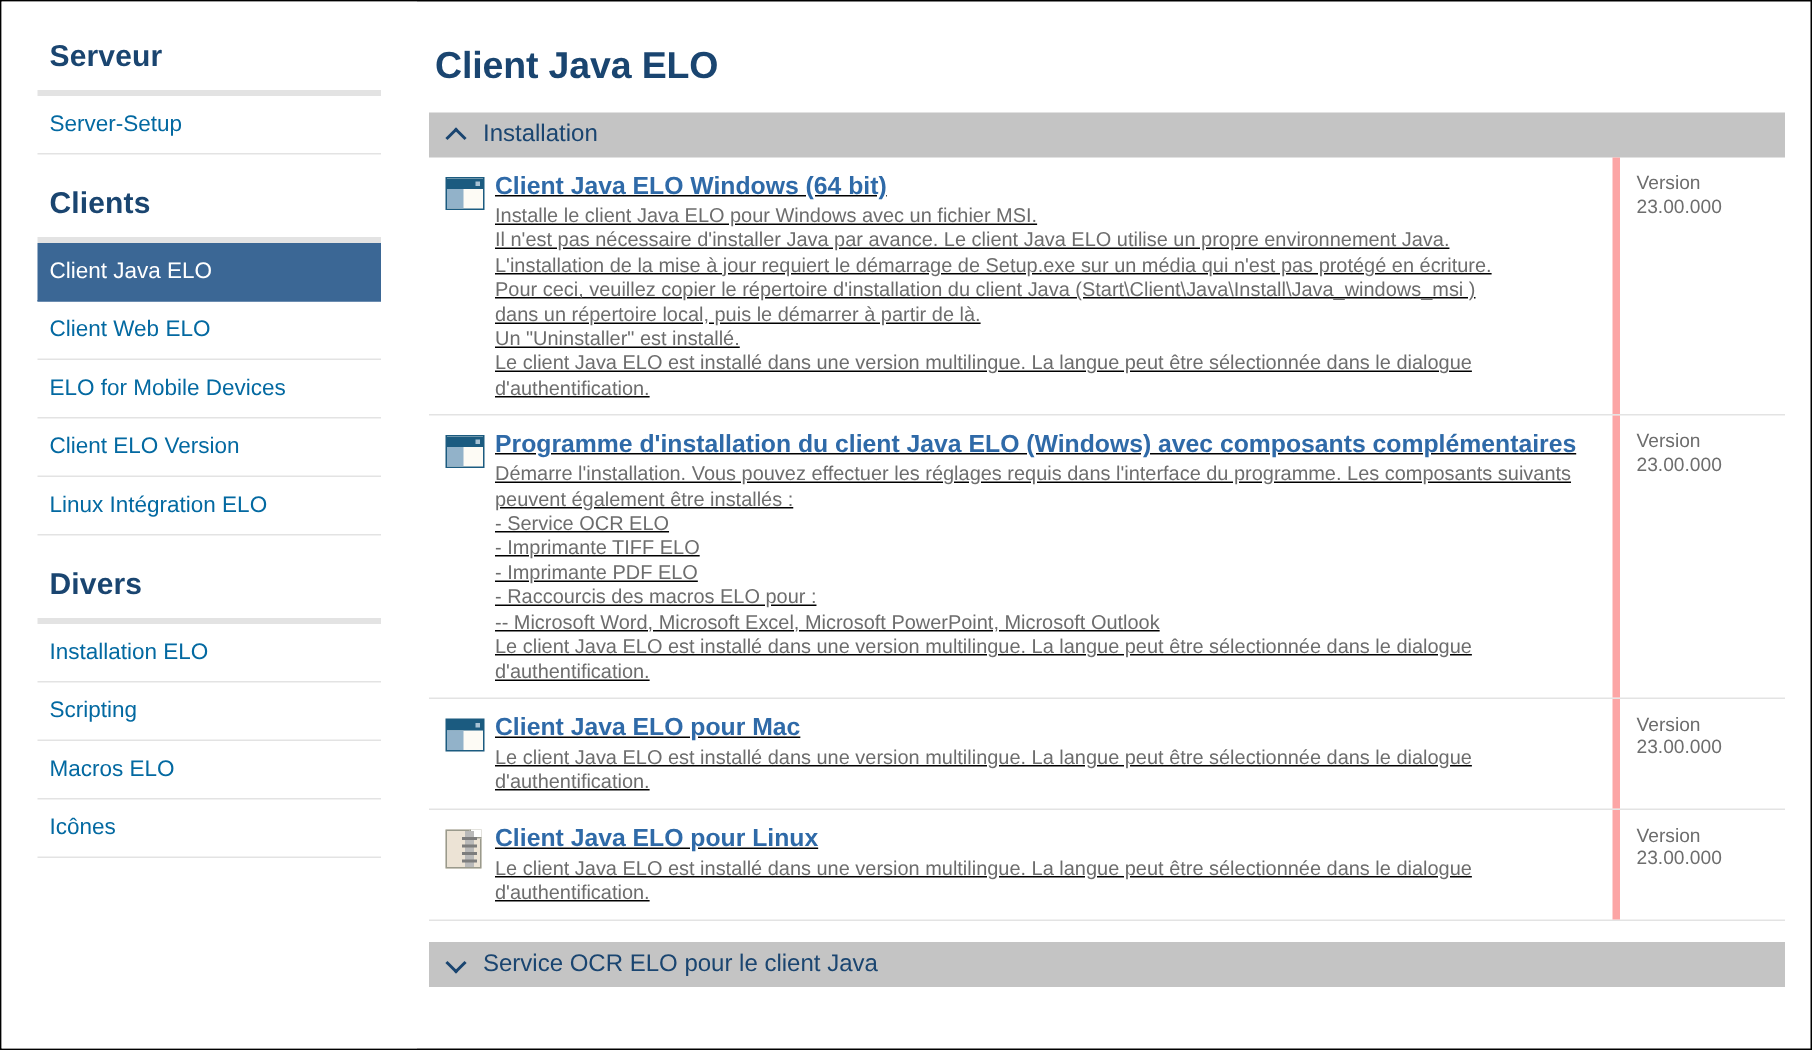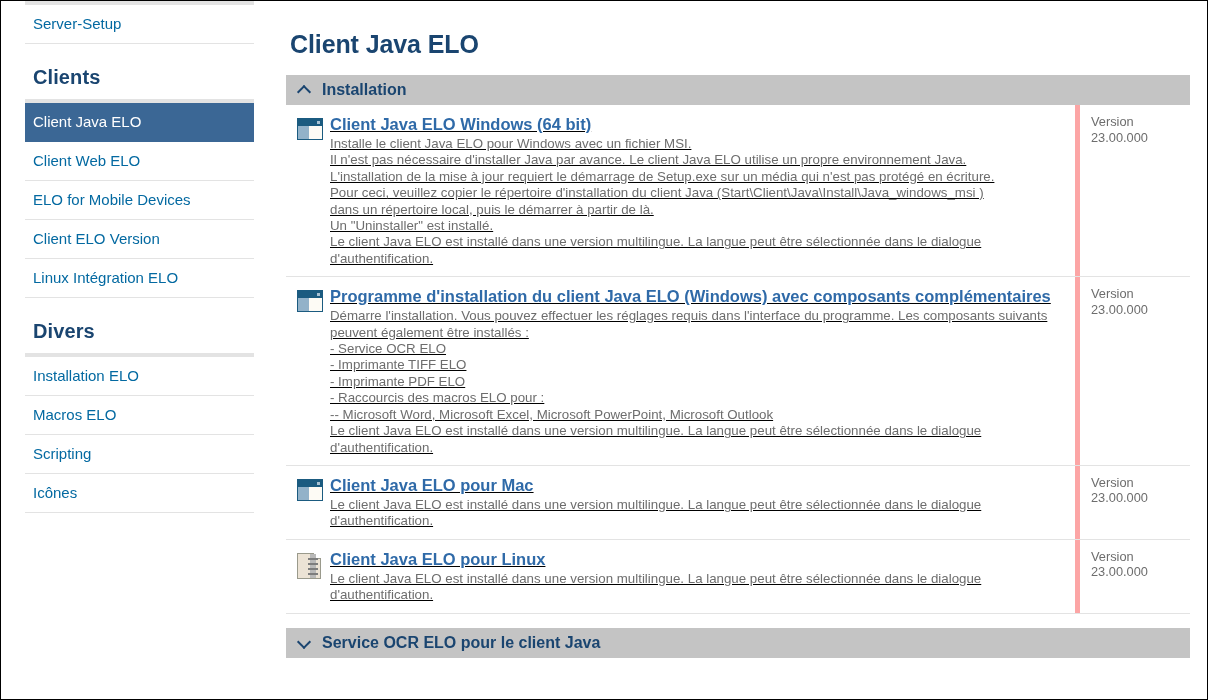--- a/index.html
+++ b/index.html
@@ -91,21 +91,21 @@
     border-left: 2px solid #1a4570;
     border-top: 2px solid #1a4570;
     transform: rotate(45deg);
   }
   .chev.down::before {
     top: 1px;
     transform: rotate(-135deg);
   }
   .section-title {
     font-size: 16px;
-    font-weight: bold;
+    font-weight: normal;
     color: #1a4570;
   }
 
   .rows { padding: 0; }
   .row {
     display: flex;
     border-bottom: 1px solid #e3e3e3;
     padding: 9px 0 9px 0;
     min-height: 40px;
   }
@@ -207,40 +207,41 @@
   }
 </style>
 </head>
 <body>
 
 <div id="page">
 
   <nav id="sidebar">
 
     <div class="nav-group">
+      <div class="nav-heading">Serveur</div>
       <div class="nav-heading-rule"></div>
       <a class="nav-item">Server-Setup</a>
     </div>
 
     <div class="nav-group">
       <div class="nav-heading">Clients</div>
       <div class="nav-heading-rule"></div>
       <a class="nav-item active">Client Java ELO</a>
       <a class="nav-item">Client Web ELO</a>
       <a class="nav-item">ELO for Mobile Devices</a>
       <a class="nav-item">Client ELO Version</a>
       <a class="nav-item">Linux Intégration ELO</a>
     </div>
 
     <div class="nav-group">
       <div class="nav-heading">Divers</div>
       <div class="nav-heading-rule"></div>
       <a class="nav-item">Installation ELO</a>
+      <a class="nav-item">Scripting</a>
       <a class="nav-item">Macros ELO</a>
-      <a class="nav-item">Scripting</a>
       <a class="nav-item">Icônes</a>
     </div>
 
   </nav>
 
   <main id="main">
 
     <h1 id="page-title">Client Java ELO</h1>
 
     <div class="section-bar">

